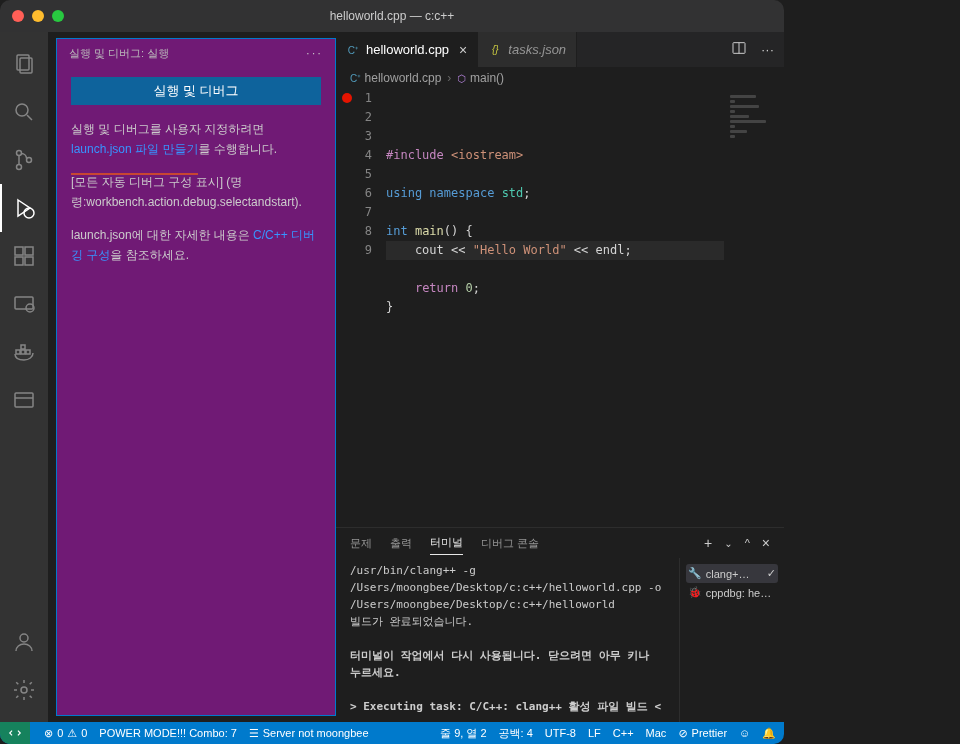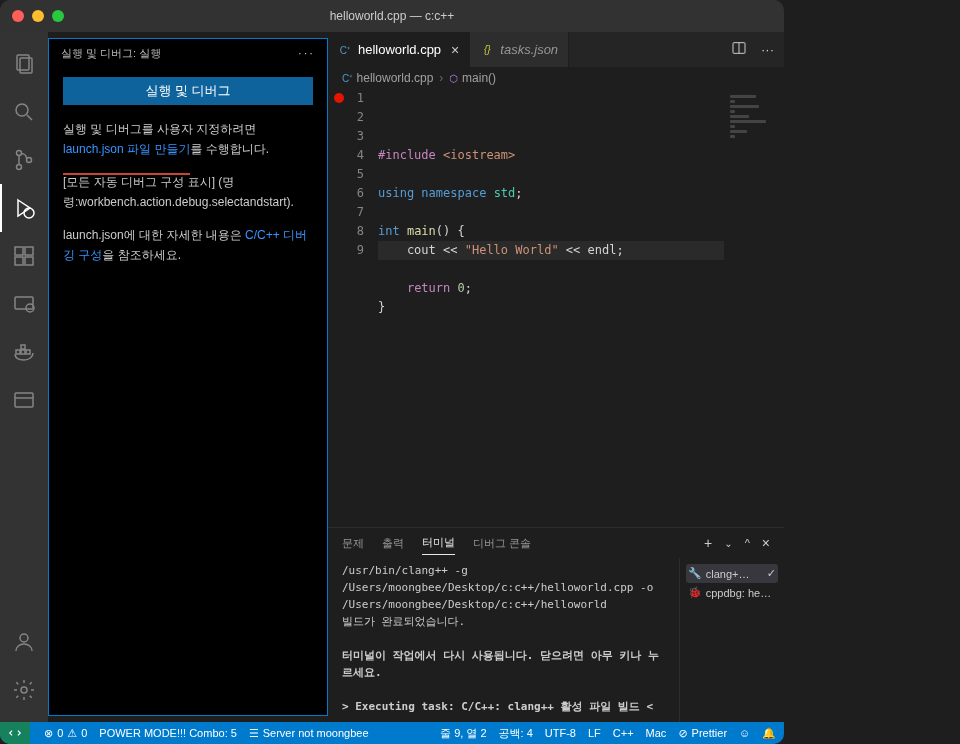--- a/index.html
+++ b/index.html
@@ -77,25 +77,25 @@
   position: absolute;
   left: 0;
   top: 0;
   bottom: 0;
   width: 2px;
   background: #ffffff;
 }
 .activity-icon svg { width: 24px; height: 24px; }
 .sidebar {
   width: 280px;
-  background: #000000;
+  background: #701a75;
   display: flex;
   flex-direction: column;
   border: 1px solid #007acc;
-  margin: 6px 0 6px 0;
+  margin: 6px 0 6px 8px;
 }
 .sidebar-header {
   height: 28px;
   display: flex;
   align-items: center;
   padding: 0 12px;
   justify-content: space-between;
   color: #bbbbbb;
   font-size: 11px;
 }
@@ -524,21 +524,21 @@
           <path d="M7 8l-4 4 4 4M17 8l4 4-4 4"></path>
         </svg>
     </div>
     <div class="sb-left">
       <div class="sb-item">
         <span>⊗</span>
           <span>0</span>
         <span>⚠</span>
           <span>0</span>
       </div>
-      <div class="sb-item">POWER MODE!!! Combo: 5</div>
+      <div class="sb-item">POWER MODE!!! Combo: 7</div>
       <div class="sb-item">
         <span>☰</span>
         <span>Server not moongbee</span>
       </div>
     </div>
     <div class="sb-right">
       <div class="sb-item">줄 9, 열 2</div>
       <div class="sb-item">공백: 4</div>
       <div class="sb-item">UTF-8</div>
       <div class="sb-item">LF</div>

